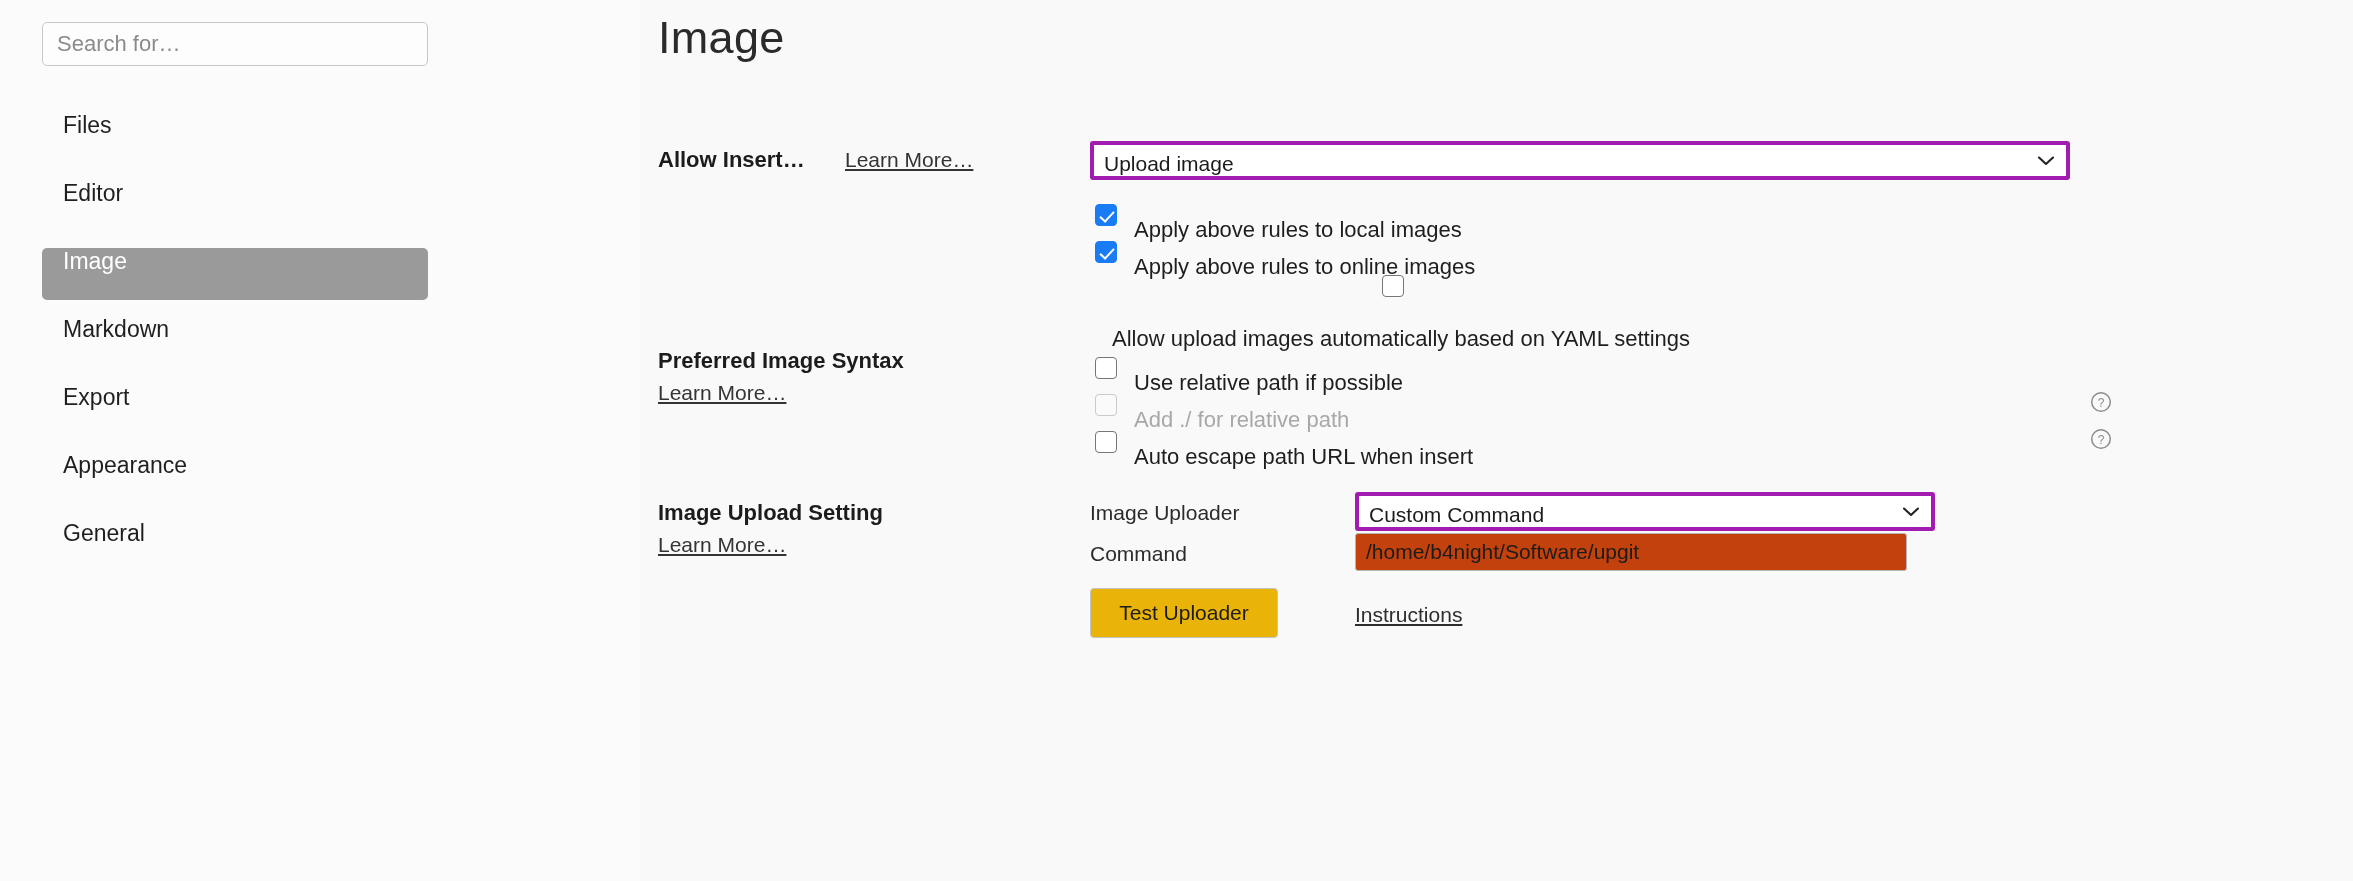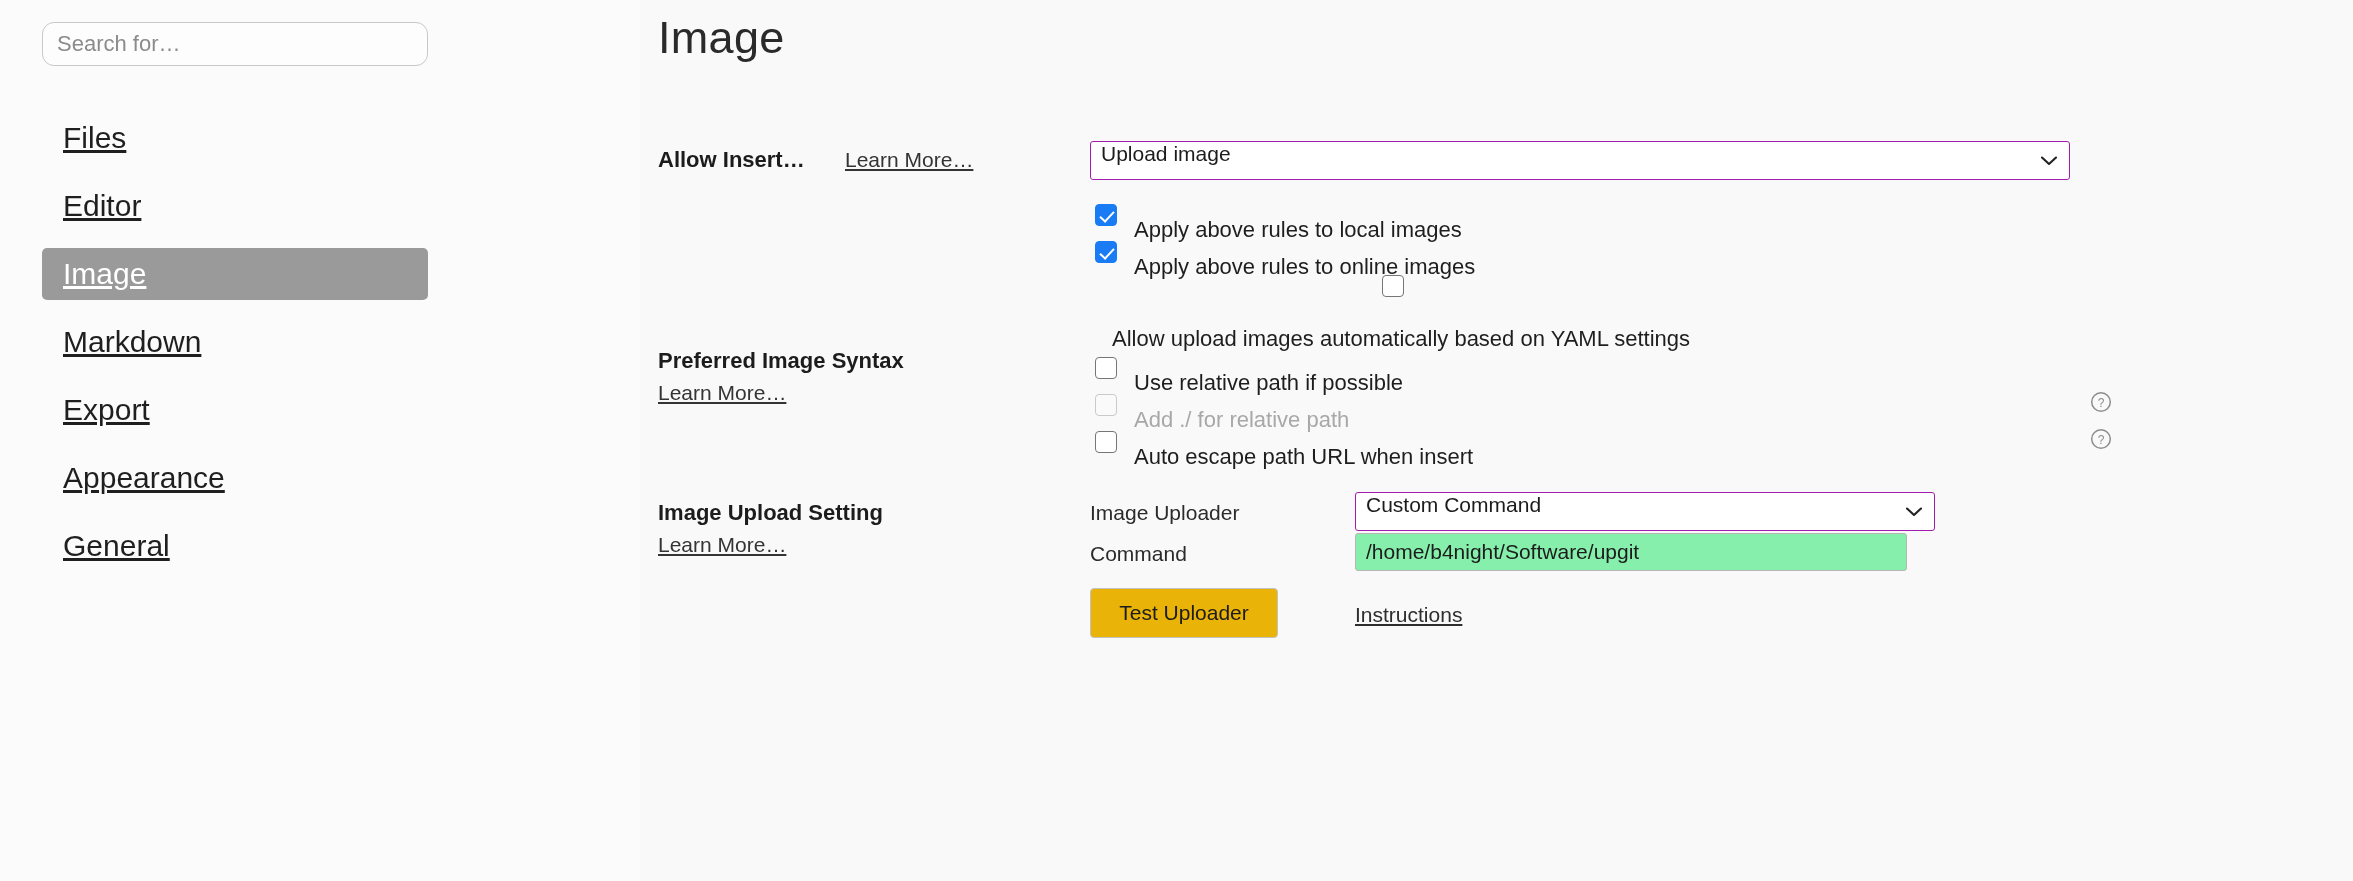--- a/index.html
+++ b/index.html
@@ -31,44 +31,42 @@
     position: absolute;
     left: 42px;
     top: 22px;
     width: 386px;
     height: 44px;
   }
   #search-input {
     width: 100%;
     height: 100%;
     border: 1px solid #c8c8c8;
-    border-radius: 12px;
+    border-radius: 5px;
     background: #fdfdfd;
     font-family: "Liberation Sans", sans-serif;
     font-size: 22px;
     color: #303030;
     padding: 0 14px;
     outline: none;
   }
   #search-input::placeholder { color: #8b8b8b; }
 
   #nav { position: absolute; left: 42px; top: 112px; width: 386px; }
 
   .nav-item {
     height: 52px;
     display: flex;
-    align-items: center;
     padding-left: 21px;
     border-radius: 5px;
-    font-size: 30px;
+    font-size: 23px;
     color: #1f1f1f;
     margin-bottom: 16px;
     cursor: pointer;
     user-select: none;
-    text-decoration: underline;
   }
   .nav-item.selected {
     background: #9a9a9a;
     color: #ffffff;
   }
 
   
   #main {
     position: absolute;
     left: 640px; top: 0;
@@ -106,46 +104,46 @@
     font-size: 21px;
     color: #2b2b2b;
     white-space: nowrap;
   }
 
   
   .ui-select {
     position: absolute;
     height: 39px;
     background: #ffffff;
-    border: 1px solid #a21caf;
+    border: 4px solid #a21caf;
     border-radius: 3px;
     font-family: "Liberation Sans", sans-serif;
     font-size: 21px;
     color: #1c1c1c;
     padding: 0 36px 0 10px;
     display: flex;
-    align-items: flex-start;
+    align-items: flex-end;
     cursor: pointer;
     white-space: nowrap;
     overflow: hidden;
   }
   .ui-select .chev {
     position: absolute;
     right: 12px; top: 50%;
     transform: translateY(-50%);
     width: 16px; height: 10px;
     pointer-events: none;
   }
   .ui-select .chev svg { display: block; }
 
   
   .ui-text {
     position: absolute;
     height: 38px;
-    background: #86efac;
+    background: #c2410c;
     border: 1px solid #b6b6b6;
     border-radius: 3px;
     font-family: "Liberation Sans", sans-serif;
     font-size: 21px;
     color: #1c1c1c;
     padding: 0 10px;
     outline: none;
   }
 
   

